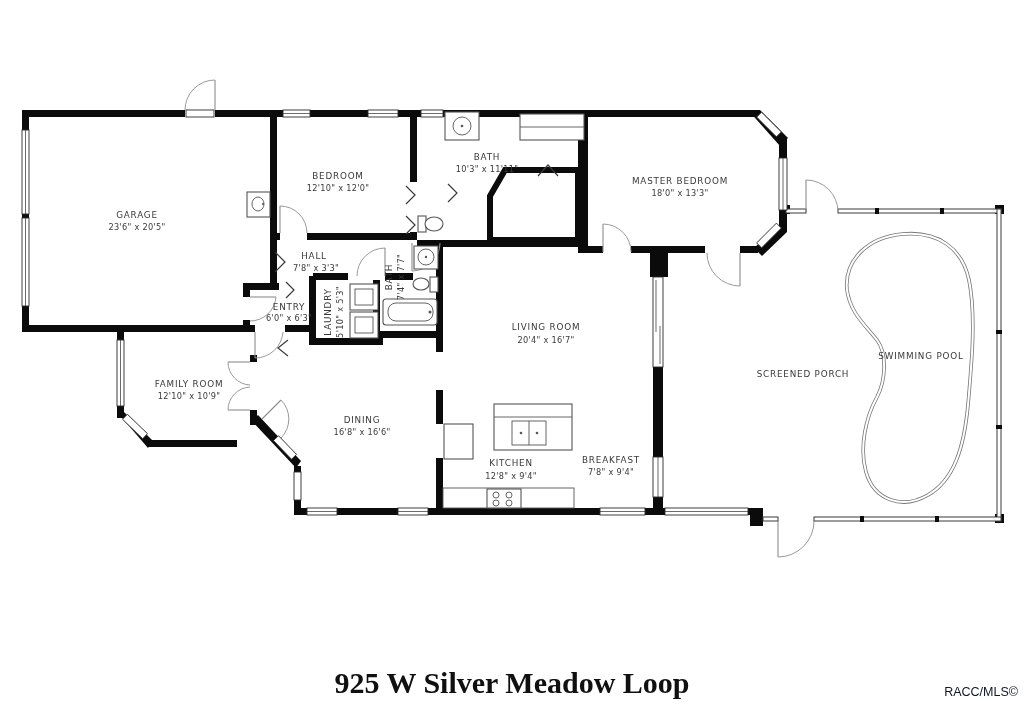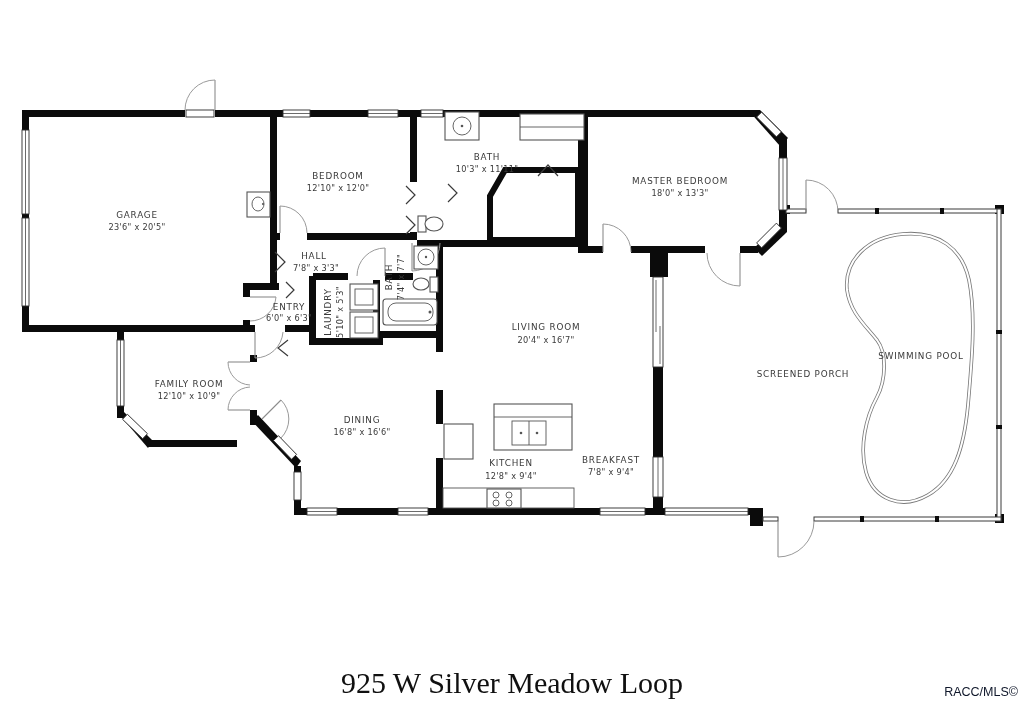--- a/index.html
+++ b/index.html
@@ -14,21 +14,21 @@
   .leaf{fill:none;stroke:#8c8c8c;stroke-width:1.1;}
   .fix{fill:#ffffff;stroke:#555;stroke-width:1.1;}
   .fixl{fill:none;stroke:#555;stroke-width:0.9;}
   .chev{fill:none;stroke:#3a3a3a;stroke-width:1.2;}
   .screen{fill:#ffffff;stroke:#3a3a3a;stroke-width:1;}
   .pool-outer{fill:#ffffff;stroke:#777;stroke-width:3.6;}
   .pool-inner{fill:none;stroke:#ffffff;stroke-width:2;}
   .lbl{font-size:8.8px;letter-spacing:0.8px;fill:#3a3a3a;text-anchor:middle;}
   .dims{font-size:8.2px;letter-spacing:0.3px;fill:#3a3a3a;text-anchor:middle;}
   #plan-title{position:absolute;left:0;right:0;top:666px;text-align:center;
-      font-family:"Liberation Serif",serif;font-weight:normal;font-size:30px;color:#101010;}
+      font-family:"Liberation Serif",serif;font-weight:bold;font-size:30px;color:#101010;}
   #watermark{position:absolute;right:6px;top:685px;font-size:12.5px;color:#0f172a;
       font-family:Liberation Sans, sans-serif;}
 </style>
 </head>
 <body>
 
 <div id="stage">
 
 <svg width="1024" height="723" viewBox="0 0 1024 723">
 

